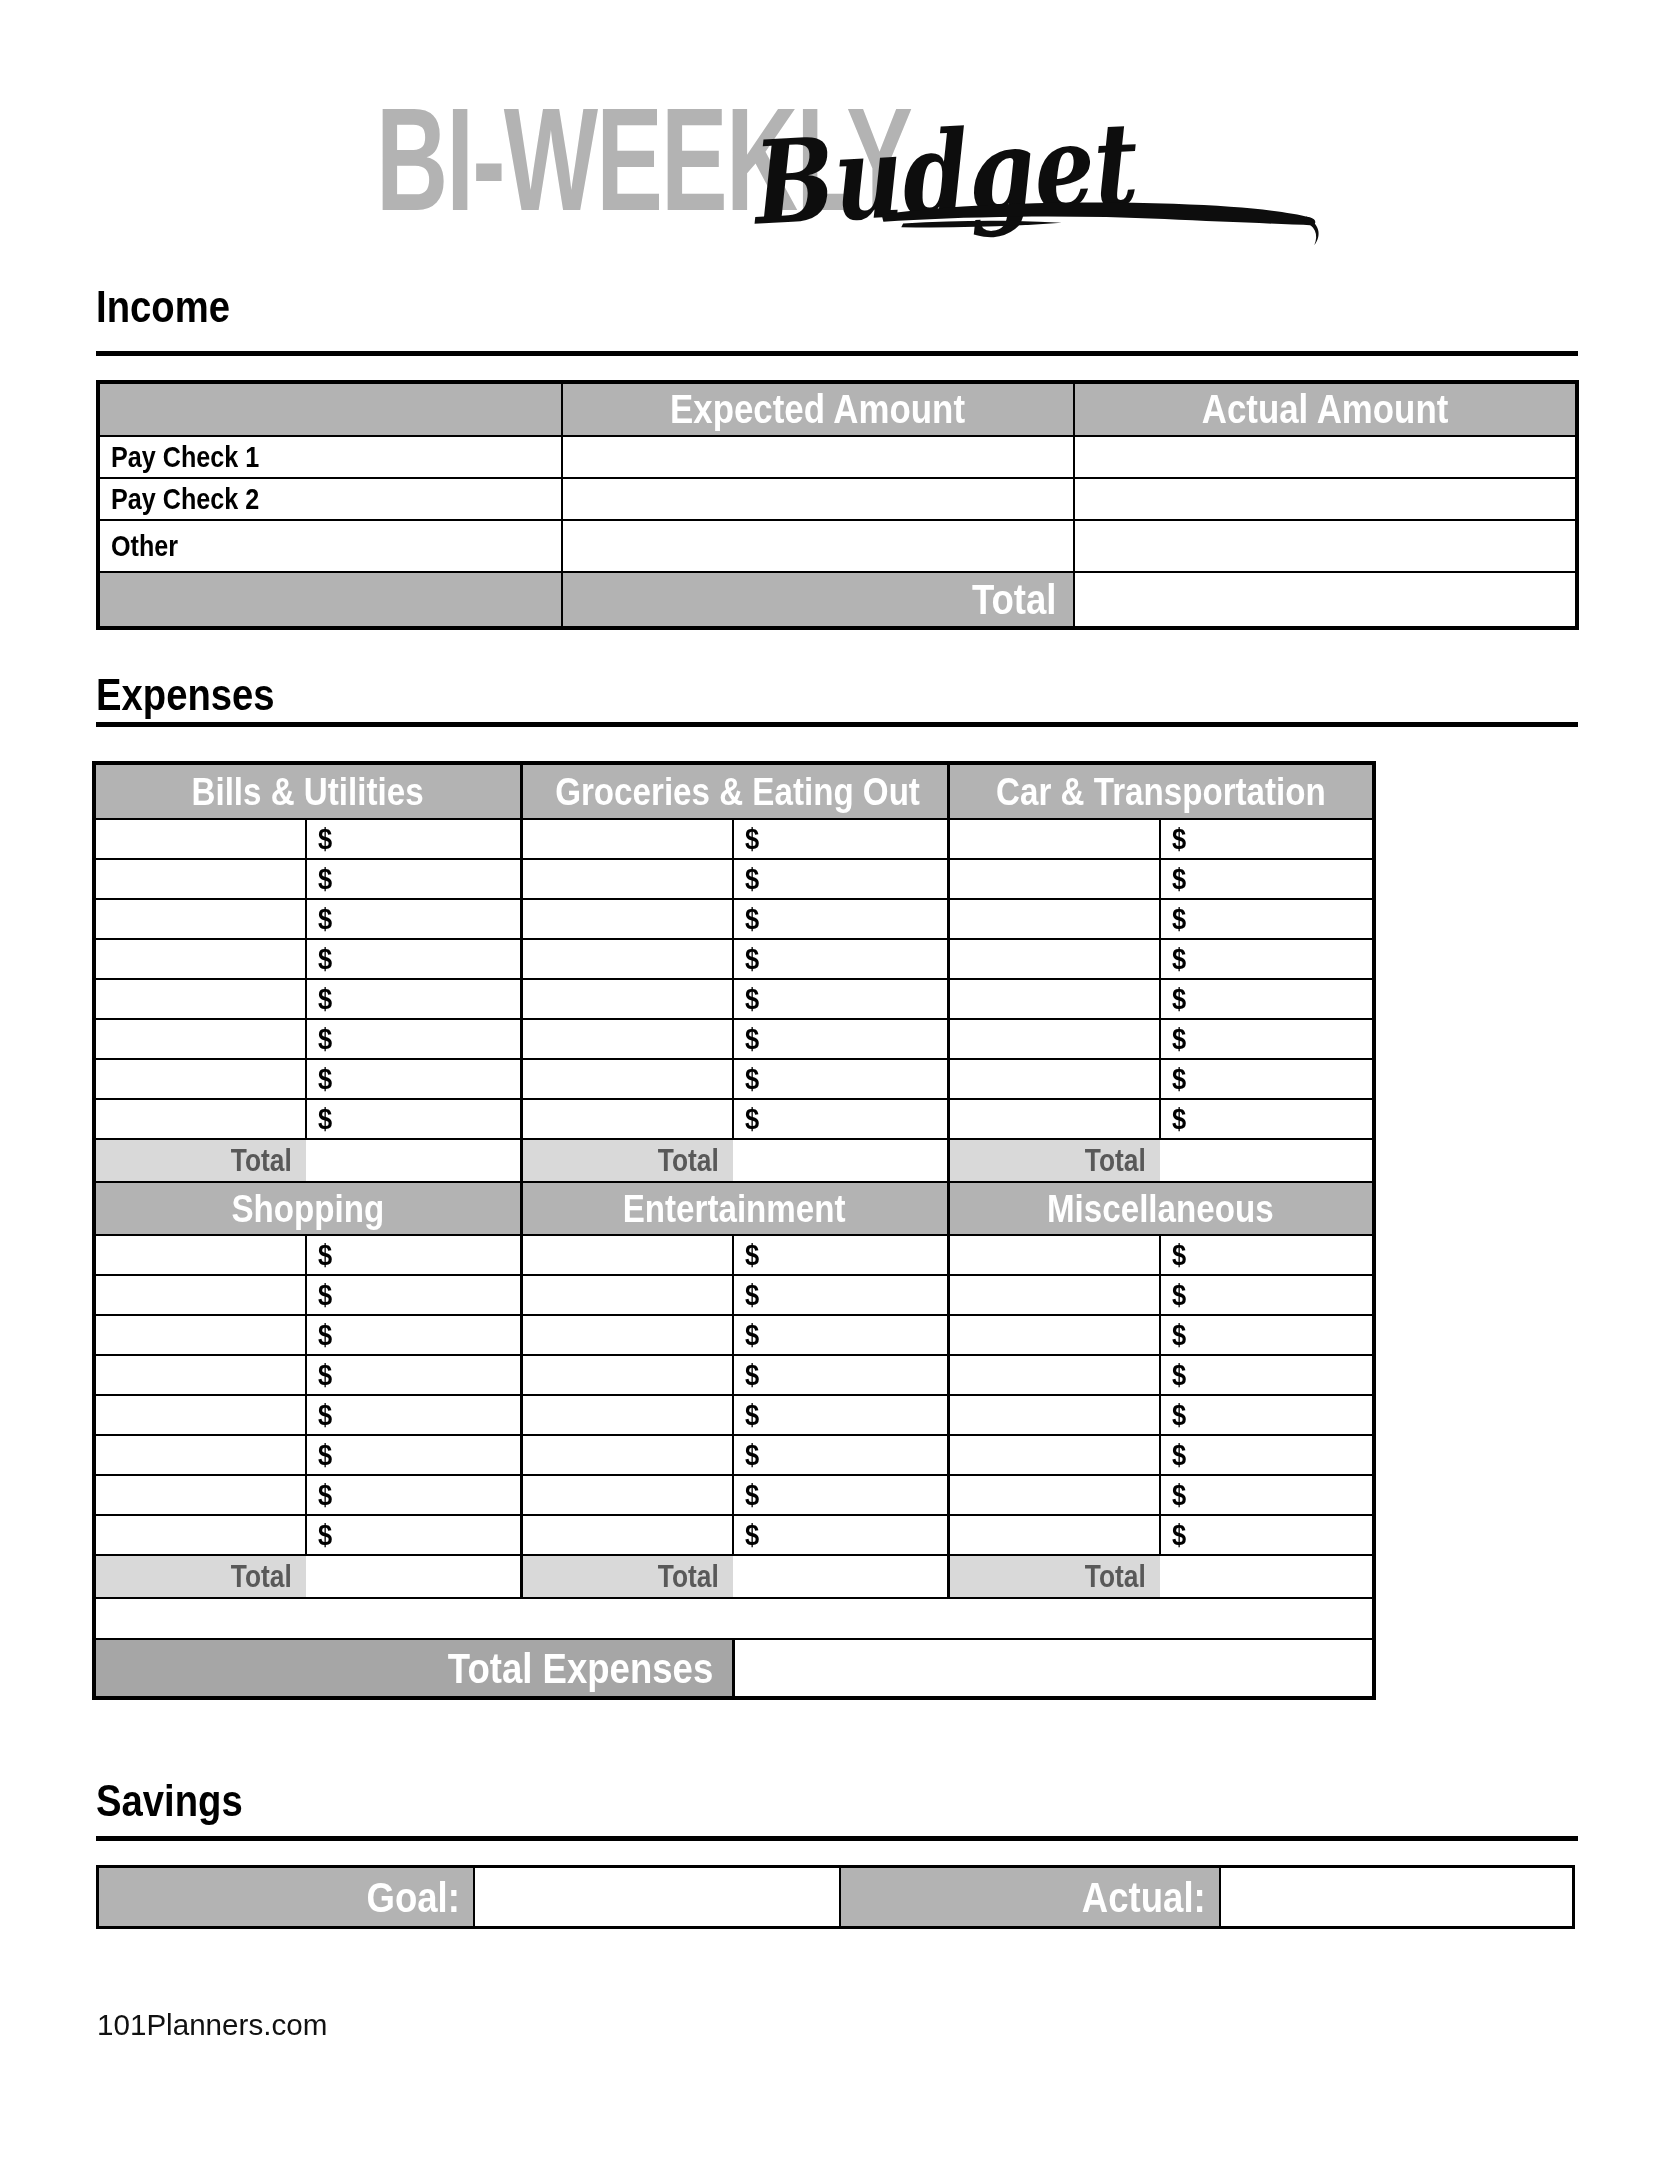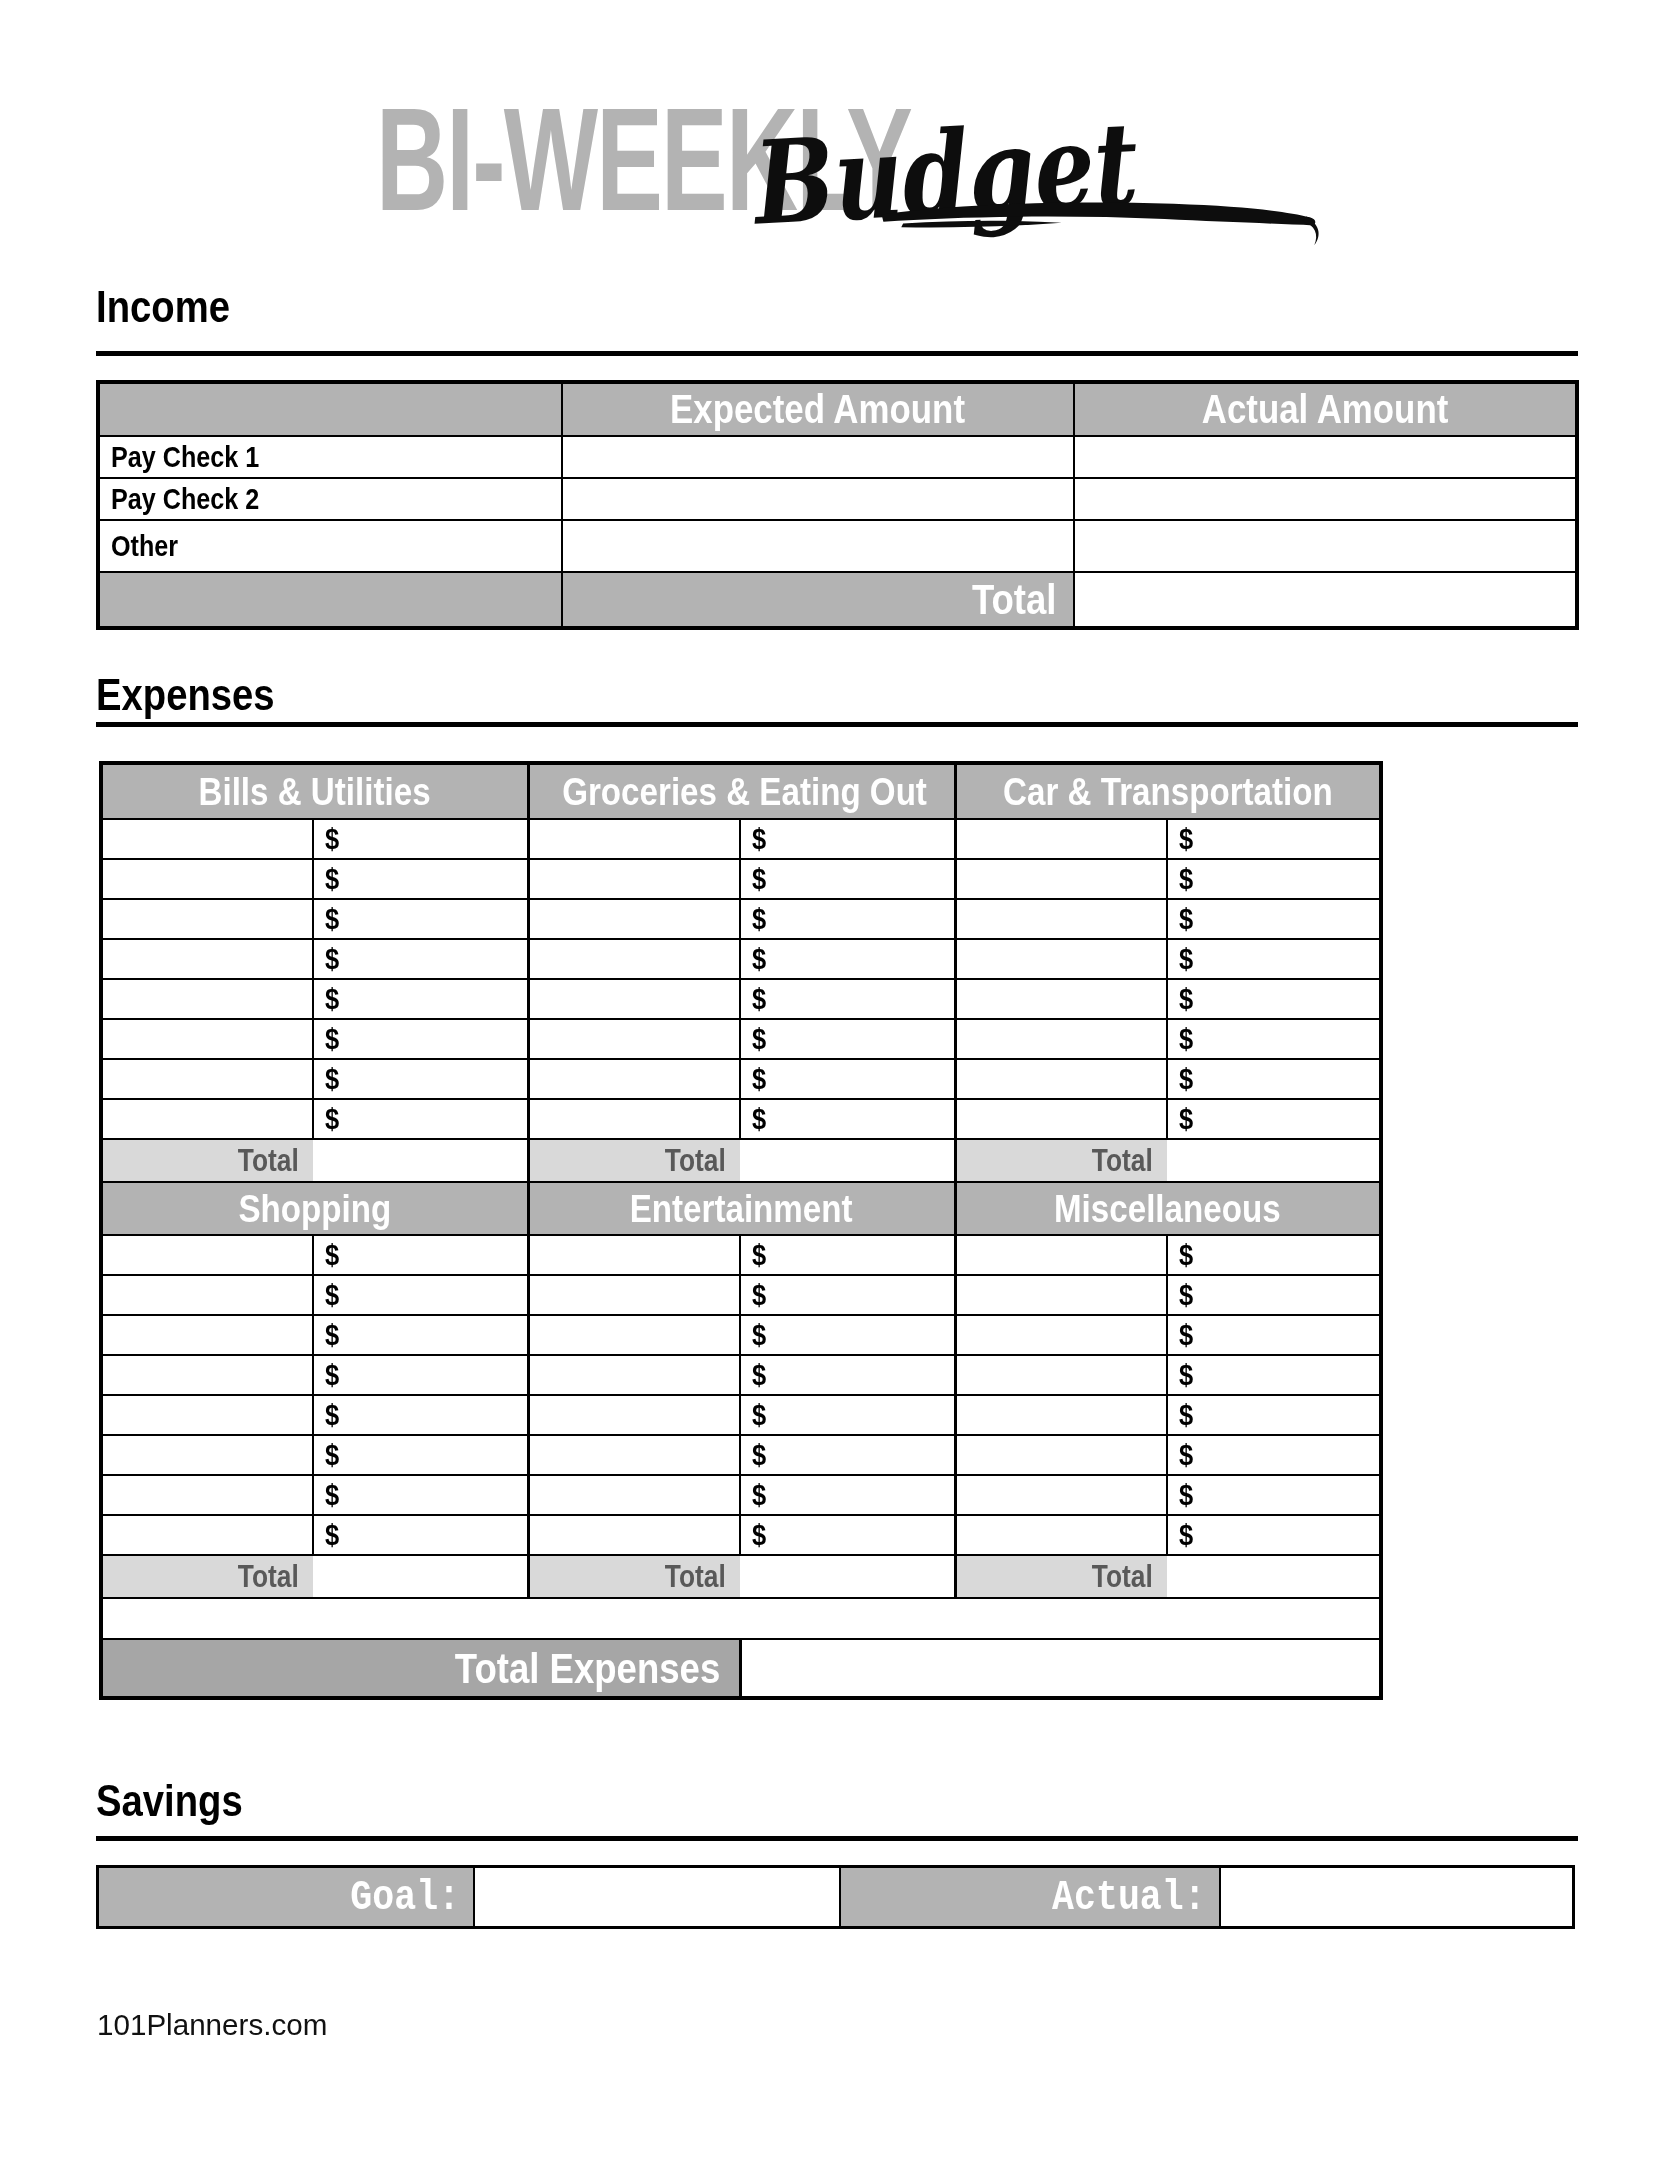--- a/index.html
+++ b/index.html
@@ -63,41 +63,41 @@
   .inc .g{background:var(--header_gray);}
   .inc th{text-align:center;}
   .inc th .cd{font-size:41px;}
   .inc .lbl{text-align:left;padding-left:10.7px;}
   .inc .lbl .cd{font-size:29.6px;}
   .inc .tr-lbl{text-align:right;padding-right:16px;}
   .inc .tr-lbl .cd{font-size:43px;}
   .inc .fill{background:#fff;}
 
   
-  .exp{left:99px;top:761px;width:1281px;border:4.5px solid #000;}
+  .exp{left:92px;top:761px;width:1281px;border:4.5px solid #000;}
   .exp td,.exp th{border:2.7px solid #000;}
   .exp th{background:var(--header_gray);text-align:center;}
   .exp th .cd{font-size:39px;}
   .exp .gs{border-left:3.6px solid #000;margin-left:13px;}
   .exp .item{background:#fff;}
   .exp .amt{background:#fff;text-align:left;padding-left:10.7px;}
   .exp .amt .cd{font-size:30px;}
   .exp .tl{background:var(--subtotal_gray);text-align:right;padding-right:14.3px;border-right-style:hidden;}
   .exp .tl .cd{font-size:31px;}
   .exp .tv{background:#fff;border-left-style:hidden;}
   .exp .tl.gs{border-left:3.6px solid #000;}
   .exp .sp td{background:#fff;}
   .exp .grl{background:var(--grand_total_gray);text-align:right;padding-right:18px;}
   .exp .grl .cd{font-size:43px;}
   .exp .grv{background:#fff;border-left:3.6px solid #000;}
 
   
   .sav{left:96px;top:1865px;width:1479px;border:3.6px solid #000;}
   .sav td{border:2.7px solid #000;height:61px;}
-  .sav .g{background:var(--header_gray);text-align:right;padding-right:12.5px;font-family:Liberation Mono, monospace;}
+  .sav .g{background:var(--header_gray);text-align:right;padding-right:12.5px;}
   .sav .g .cd{font-size:43px;}
   .sav .fill{background:#fff;}
 
   
   .footer{position:absolute;left:97px;top:2008px;font-size:29.6px;color:#111;}
 </style>
 </head>
 <body>
 
 <div class="page">

